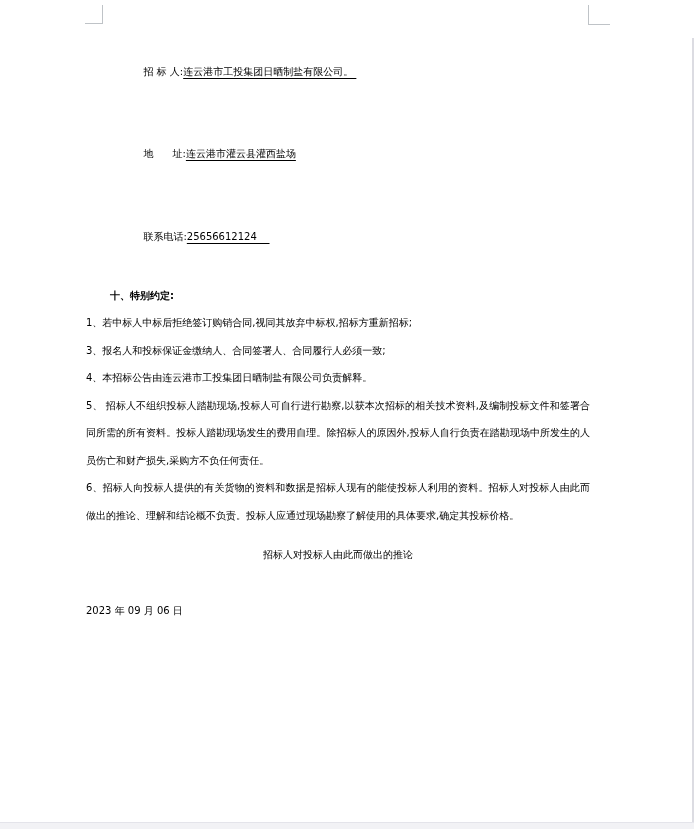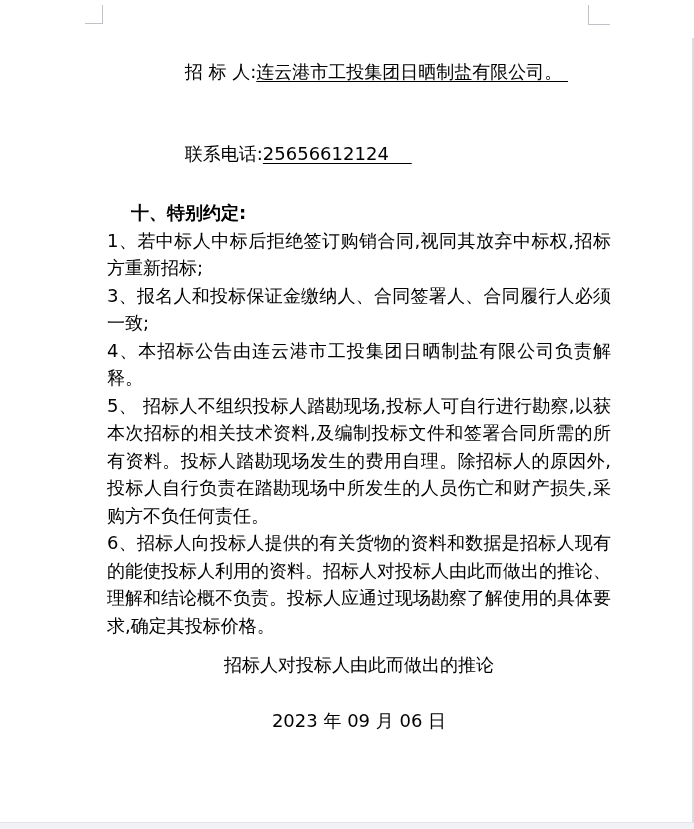--- a/index.html
+++ b/index.html
@@ -21,23 +21,23 @@
     border-bottom: 1px solid #bfc3c7;
   }
   .crop-mark.tr {
     left: 588px; top: 5px; width: 22px; height: 20px;
     border-left: 1px solid #bfc3c7;
     border-bottom: 1px solid #bfc3c7;
   }
   
   .content {
     position: absolute;
-    left: 107px; top: 30px;
+    left: 86px; top: 30px;
     width: 504px;
-    font-size: 18px;
+    font-size: 10px;
     line-height: 27.5px;
     text-align: justify;
   }
   .contact-block { padding-left: 32px; }
   .contact-row { white-space: pre; text-align: left; }
   .contact-label { white-space: pre; }
   .contact-value {
     white-space: pre;
     text-decoration: underline;
     text-underline-offset: 3px;
@@ -46,21 +46,21 @@
     font-weight: bold;
     margin-top: 4px;
     margin-left: 24px;
   }
   .clause { }
   .signature-company {
     text-align: center;
     margin-top: 12px;
   }
   .signature-date {
-    text-align: center;
+    text-align: left;
     margin-top: 28px;
     white-space: pre;
   }
   
   .scrollbar-bottom {
     position: absolute;
     left: 0; right: 0; bottom: 0;
     height: 7px;
     background: #f2f2f5;
     border-top: 1px solid #e4e4ea;
@@ -80,20 +80,23 @@
   <div class="crop-mark tl"></div>
   <div class="crop-mark tr"></div>
 
   <div class="content">
 
     <div class="contact-block">
       <div class="contact-row">
         <span class="contact-label">招 标 人:</span><span class="contact-value">连云港市工投集团日晒制盐有限公司。 </span>
       </div>
       <div class="contact-row">
+        <span class="contact-label">地      址:</span><span class="contact-value">连云港市灌云县灌西盐场</span>
+      </div>
+      <div class="contact-row">
         <span class="contact-label">联系电话:</span><span class="contact-value">25656612124    </span>
       </div>
     </div>
 
     <div class="section-heading">十、特别约定:</div>
 
     <div class="clause">1、若中标人中标后拒绝签订购销合同,视同其放弃中标权,招标方重新招标;</div>
     <div class="clause">3、报名人和投标保证金缴纳人、合同签署人、合同履行人必须一致;</div>
     <div class="clause">4、本招标公告由连云港市工投集团日晒制盐有限公司负责解释。</div>
     <div class="clause">5、 招标人不组织投标人踏勘现场,投标人可自行进行勘察,以获本次招标的相关技术资料,及编制投标文件和签署合同所需的所有资料。投标人踏勘现场发生的费用自理。除招标人的原因外,投标人自行负责在踏勘现场中所发生的人员伤亡和财产损失,采购方不负任何责任。</div>

